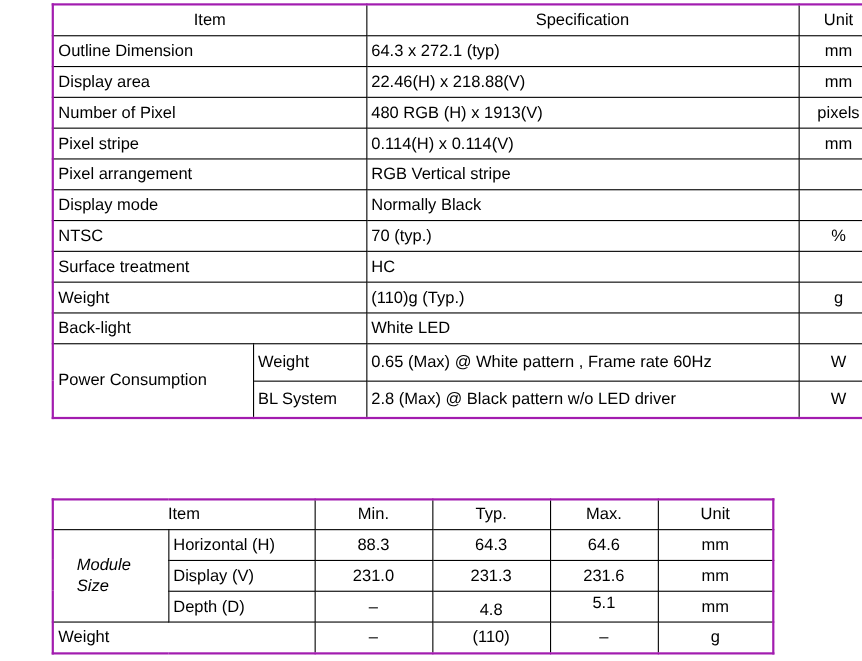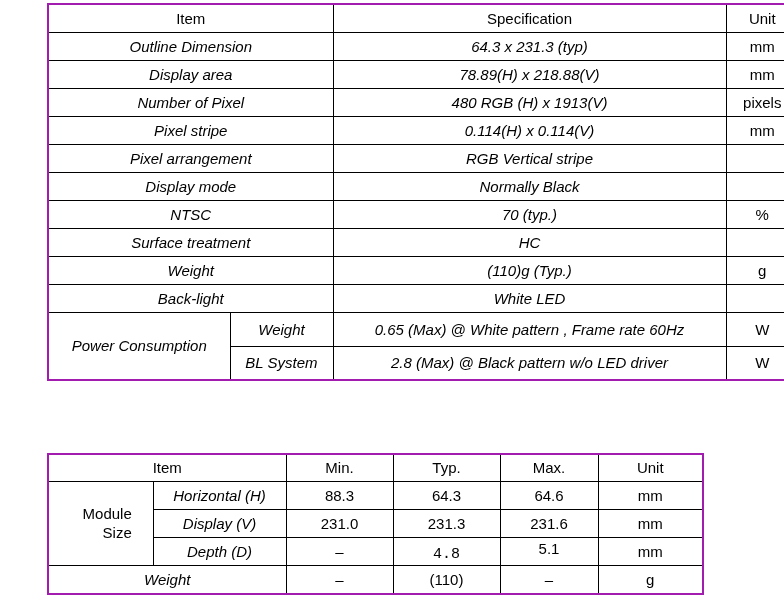--- a/index.html
+++ b/index.html
@@ -26,41 +26,42 @@
   }
   th, td {
     border: 1px solid #000000;
     font-weight: normal;
     vertical-align: middle;
     overflow: hidden;
     white-space: nowrap;
     padding: 0 2px;
   }
   th { text-align: center; }
-  td.l { text-align: center; padding: 0 4px; font-style: italic; }
+  td.l { text-align: left; padding: 0 4px; }
   td.c { text-align: center; }
 
   .spec-table { left: 25px; top: 3px; width: 751px; }
   .spec-table tr { height: 28px; }
   .spec-table tr.prow { height: 34px; }
 
   .dim-table { left: 25px; top: 453px; width: 655px; }
   .dim-table tr { height: 28px; }
   .dim-table tr.hrow { height: 27px; }
   .dim-table tr.wrow { height: 29px; }
 
   .wrap {
     display: inline-block;
     max-width: 62px;
     white-space: normal;
     line-height: 19px;
-    text-align: right;
+    text-align: left;
+    font-style: italic;
   }
   
-  td.vd { padding-top: 7px; font-family: Liberation Mono, monospace; }
+  td.vd { padding-top: 7px; }
   td.vu { padding-bottom: 6px; }
 </style>
 </head>
 <body>
 
 <div class="page">
 
   <table class="spec-table">
     <colgroup>
       <col style="width:182px">
@@ -69,26 +70,26 @@
         <col style="width:73px">
     </colgroup>
     <tbody>
         <tr class="hrow">
       <th colspan="2">Item</th>
       <th>Specification</th>
       <th>Unit</th>
     </tr>
     <tr>
       <td colspan="2" class="l">Outline Dimension</td>
-      <td class="l">64.3 x 231.3 (typ)</td>
+      <td class="l">64.3 x 272.1 (typ)</td>
       <td class="c">mm</td>
     </tr>
     <tr>
       <td colspan="2" class="l">Display area</td>
-      <td class="l">78.89(H) x 218.88(V)</td>
+      <td class="l">22.46(H) x 218.88(V)</td>
       <td class="c">mm</td>
     </tr>
     <tr>
       <td colspan="2" class="l">Number of Pixel</td>
       <td class="l">480 RGB (H) x 1913(V)</td>
       <td class="c">pixels</td>
     </tr>
     <tr>
       <td colspan="2" class="l">Pixel stripe</td>
       <td class="l">0.114(H) x 0.114(V)</td>

